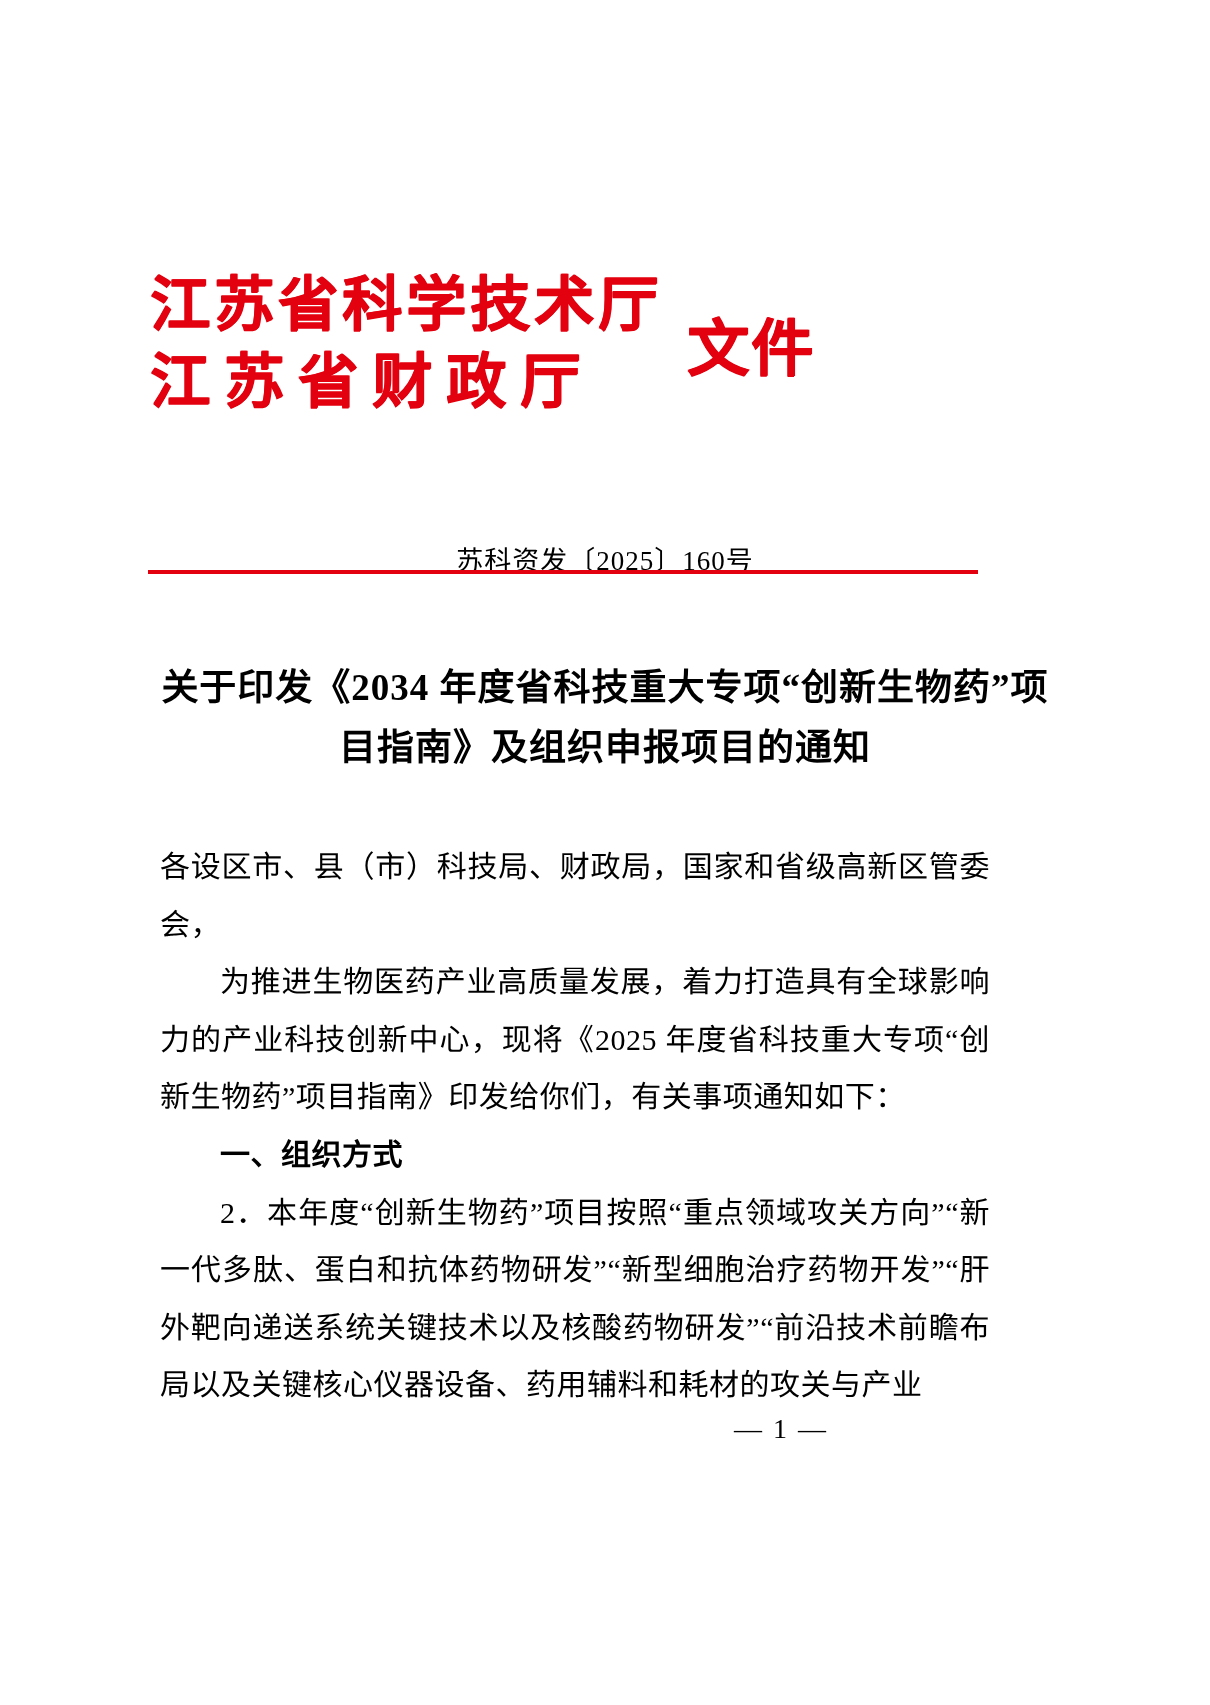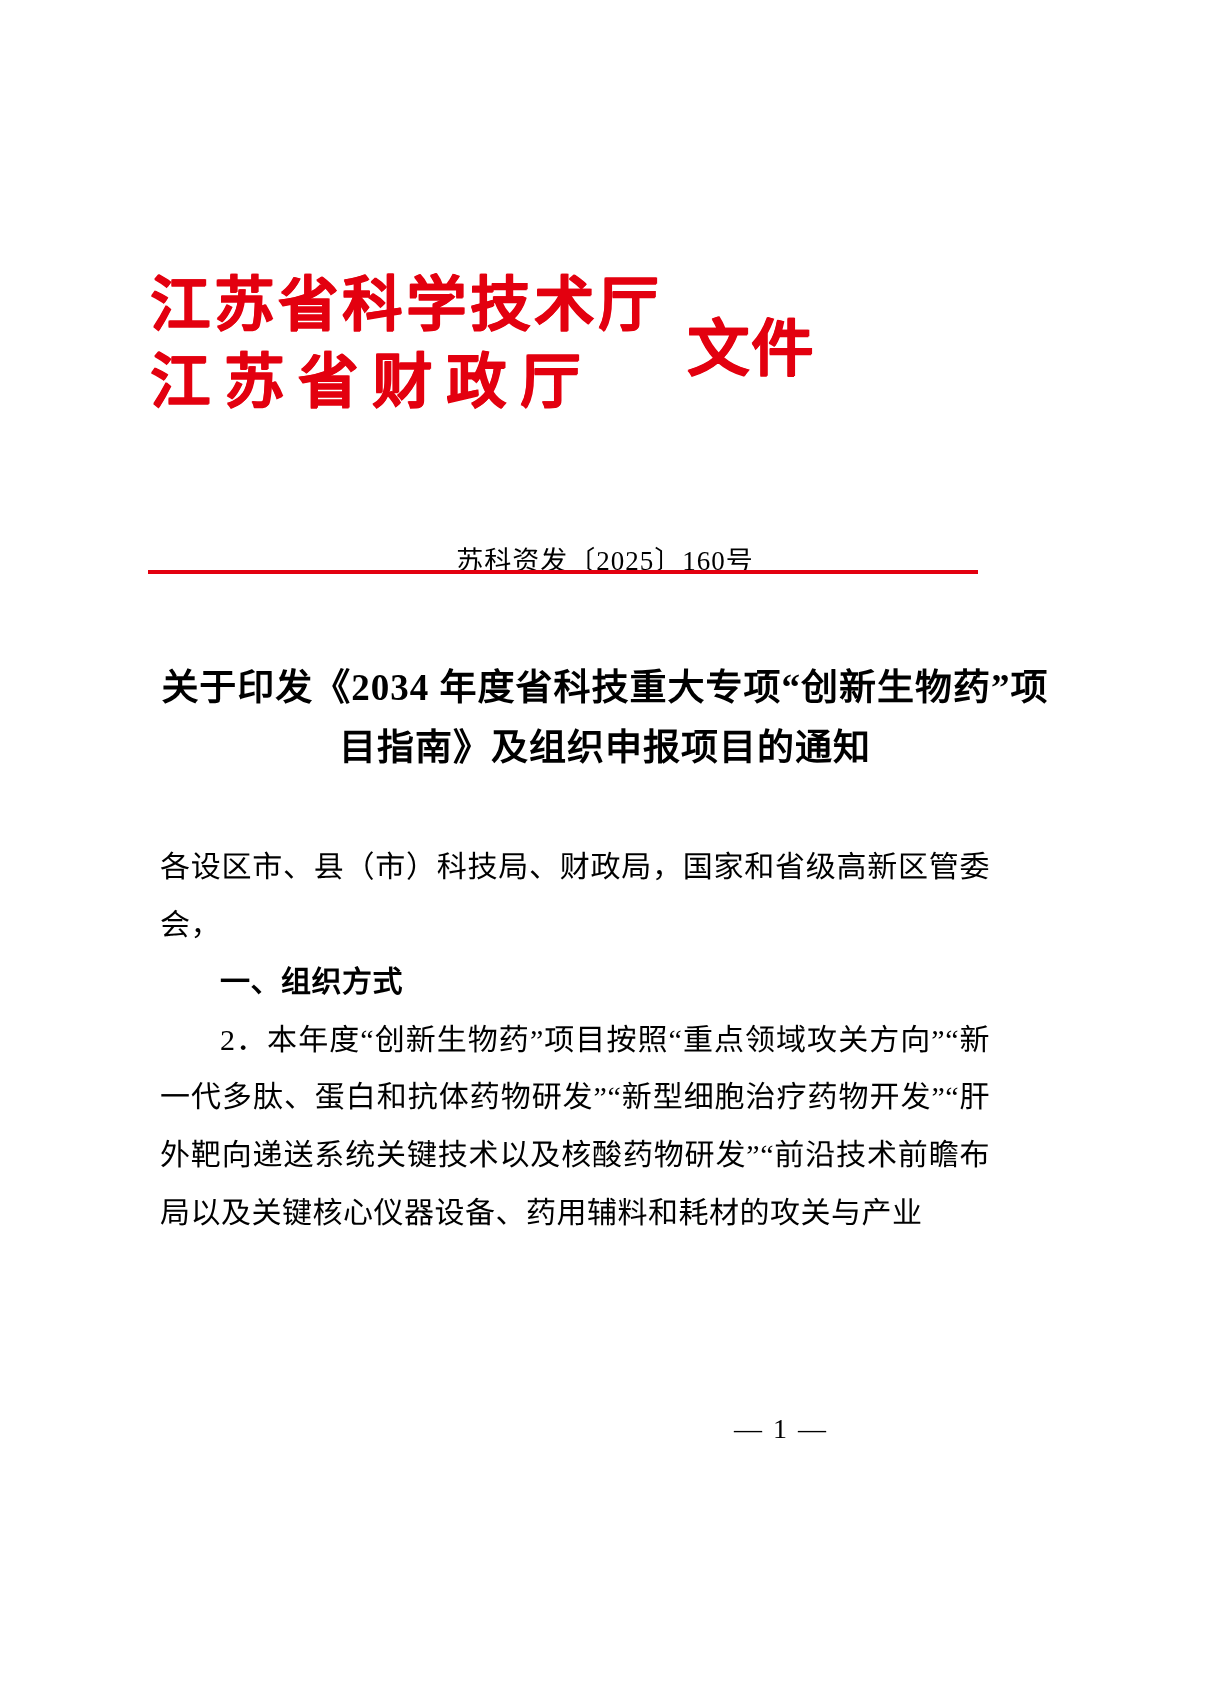--- a/index.html
+++ b/index.html
@@ -149,19 +149,20 @@
   </div>
 
   <div class="doc-number">苏科资发〔2025〕160号</div>
 
   <div class="red-rule"></div>
 
   <div class="doc-title">关于印发《2034 年度省科技重大专项“创新生物药”项目指南》及组织申报项目的通知</div>
 
   <div class="body-text">
     <p>各设区市、县（市）科技局、财政局，国家和省级高新区管委会，</p>
+    <p class="indent">为推进生物医药产业高质量发展，着力打造具有全球影响力的产业科技创新中心，现将《2025 年度省科技重大专项“创新生物药”项目指南》印发给你们，有关事项通知如下：</p>
     <p class="section-heading">一、组织方式</p>
     <p class="indent">2．本年度“创新生物药”项目按照“重点领域攻关方向”“新一代多肽、蛋白和抗体药物研发”“新型细胞治疗药物开发”“肝外靶向递送系统关键技术以及核酸药物研发”“前沿技术前瞻布局以及关键核心仪器设备、药用辅料和耗材的攻关与产业</p>
   </div>
 
   <div class="page-number">— 1 —</div>
 
 </div>
 
 </body></html>

